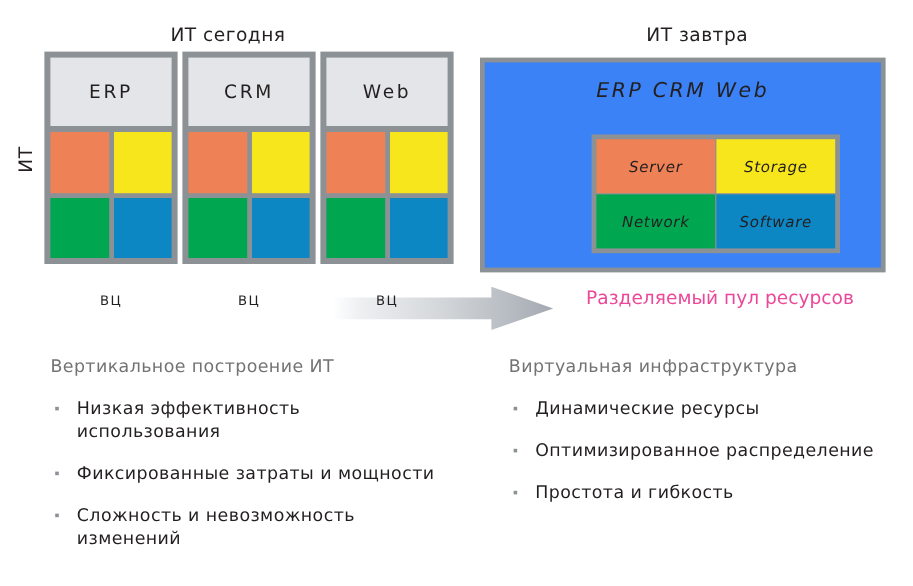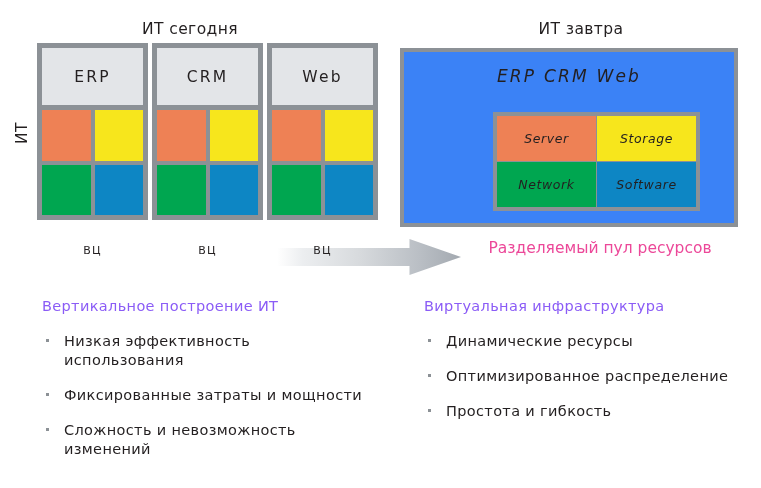--- a/index.html
+++ b/index.html
@@ -181,21 +181,21 @@
   
   .bullets {
     position: absolute;
     top: 298px;
   }
   #bullets-left  { left: 42px;  width: 330px; }
   #bullets-right { left: 424px; width: 320px; }
 
   .bullets-heading {
     font-size: 14.5px;
-    color: #8b5cf6;
+    color: #737373;
     letter-spacing: 0.35px;
     margin-bottom: 18px;
   }
   .bullet-item {
     position: relative;
     padding-left: 22px;
     font-size: 14.5px;
     line-height: 19px;
     letter-spacing: 0.35px;
     color: #231f20;

